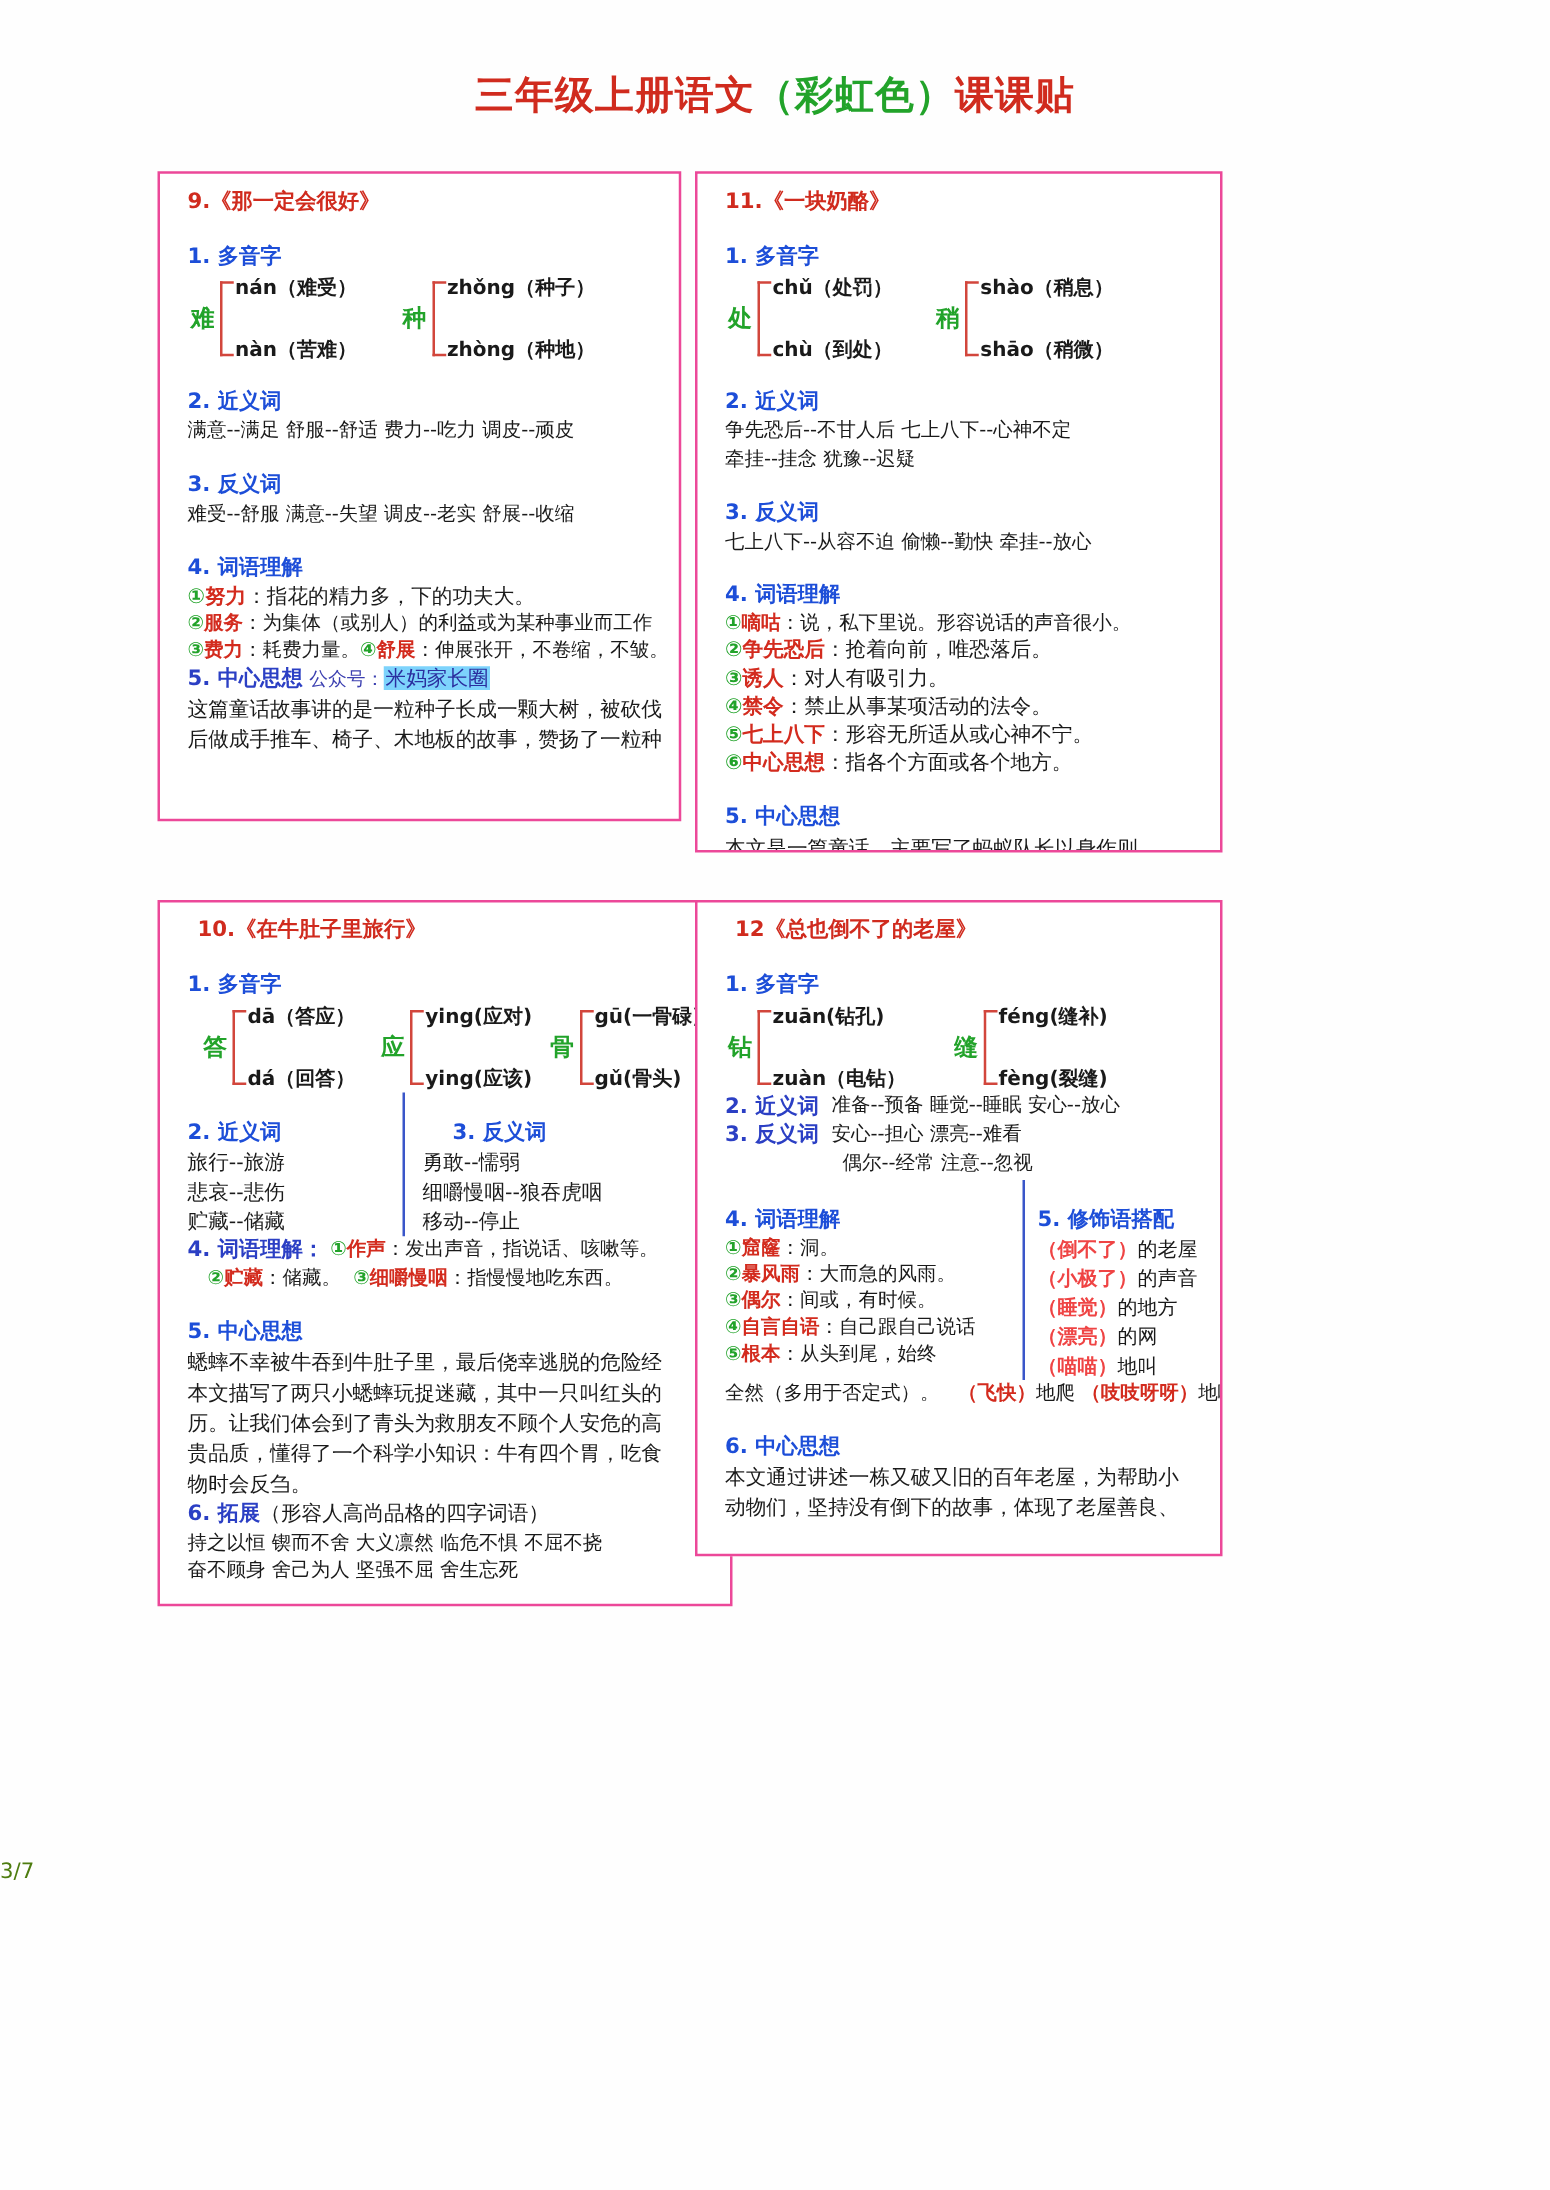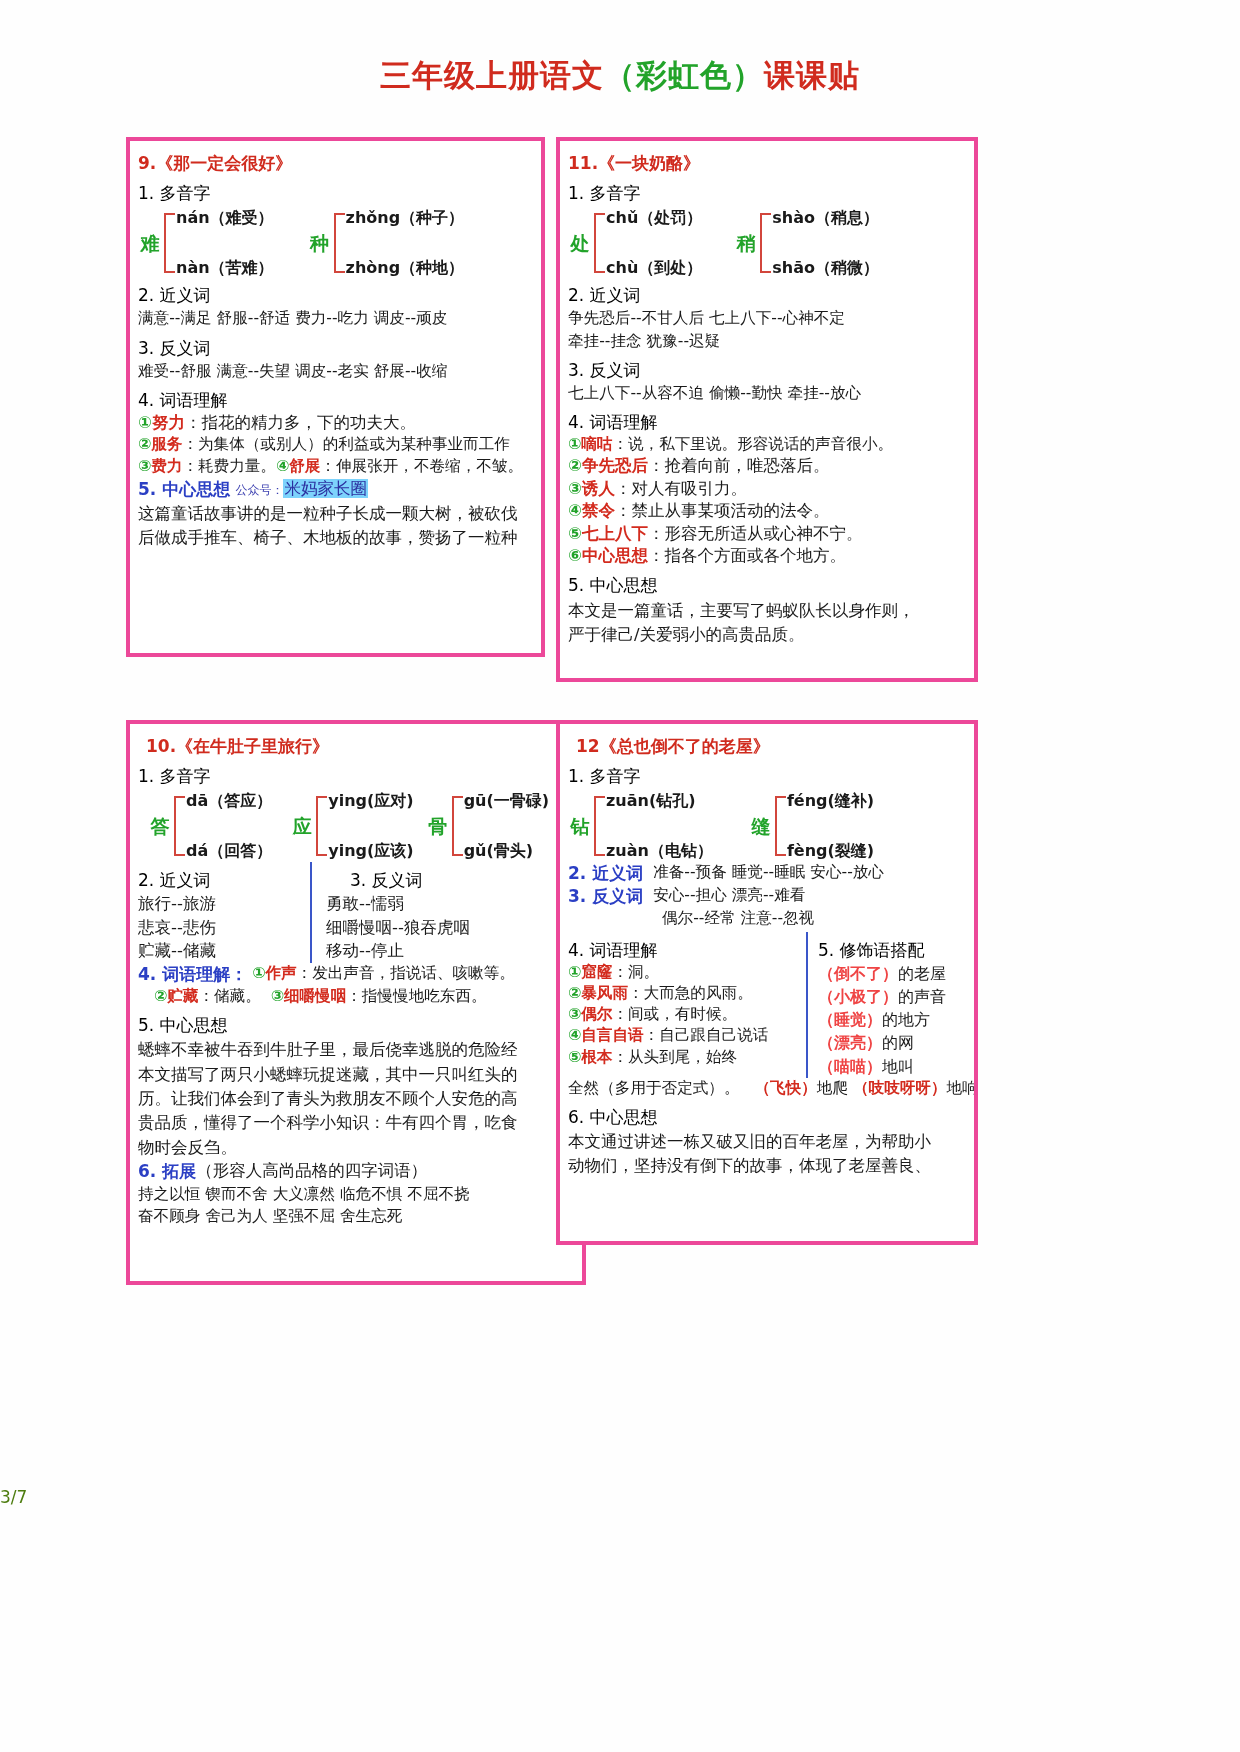--- a/index.html
+++ b/index.html
@@ -27,58 +27,58 @@
   }
   .doc-title .rainbow { color: #22a32a; }
 
   .grid {
     position: relative;
     margin-top: 40px;
   }
 
   .card {
     position: absolute;
-    border: 4px solid #ec4899;
+    border: 2px solid #ec4899;
     background: #fff;
-    padding: 10px 12px 10px 8px;
+    padding: 10px 12px 10px 22px;
     font-size: 16.5px;
     line-height: 1.42;
     color: #1a1a1a;
     overflow: hidden;
   }
   #card-1 { left: 126px; top: 0px;    width: 419px; height: 520px; }
   #card-2 { left: 556px; top: 0px;    width: 422px; height: 545px; }
   #card-3 { left: 126px; top: 583px;  width: 460px; height: 565px; }
   #card-4 { left: 556px; top: 583px;  width: 422px; height: 525px; }
 
   .card-title {
     color: #d02b1e;
     font-weight: bold;
     font-size: 17px;
     margin-bottom: 3px;
   }
   #card-3 .card-title, #card-4 .card-title { padding-left: 8px; }
 
   .sec-head {
-    color: #000000;
-    font-weight: normal;
+    color: #1d4ed8;
+    font-weight: bold;
     font-size: 17px;
-    margin-top: 6px;
+    margin-top: 20px;
   }
   .sec-head-inline {
     color: #2b3fc4;
     font-weight: bold;
     font-size: 17px;
     display: inline-block;
     vertical-align: top;
   }
   .watermark {
     color: #3b3fb0;
     font-weight: normal;
-    font-size: 12px;
+    font-size: 15px;
   }
   .wm-box {
     color: #2b2f9f;
     background: #7dd3fc;
     padding: 0 1px;
   }
 
   
   .poly-row { display: flex; margin: 4px 0 2px 0; }
   .poly {

